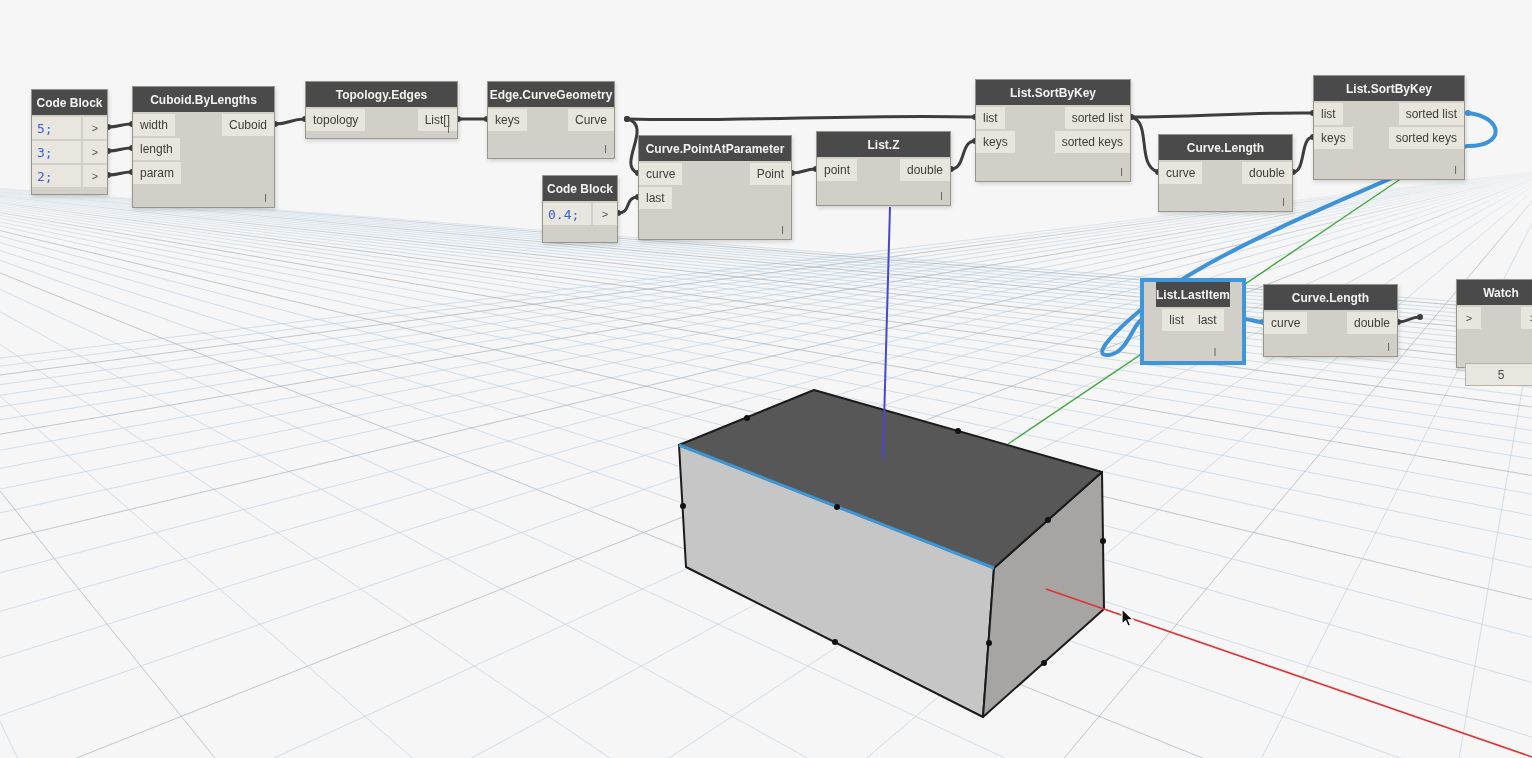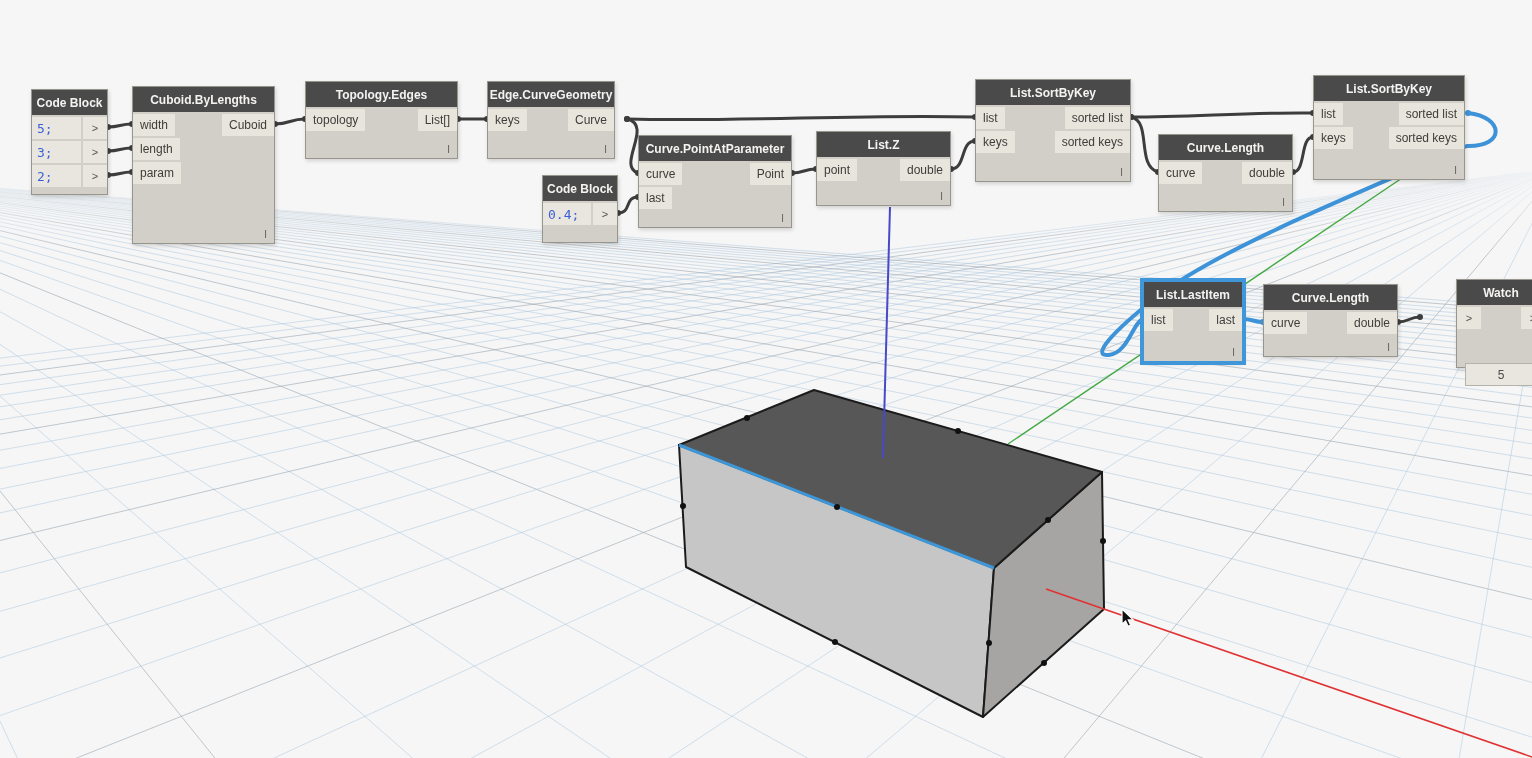--- a/index.html
+++ b/index.html
@@ -2,21 +2,21 @@
 <html><head>
 <meta charset="utf-8">
 <style>
   html,body{margin:0;padding:0;background:#e9e9e9;}
   #canvas{position:relative;width:1532px;height:758px;background:#f6f6f6;overflow:hidden;
           font-family:"Liberation Sans",sans-serif;}
   #scene3d,#wires{position:absolute;left:0;top:0;}
   
   .node{position:absolute;background:#d2cfc8;border:1px solid #98958d;
         box-shadow:1px 2px 4px rgba(0,0,0,.15);display:flex;flex-direction:column;box-sizing:border-box;}
-  .node.selected{box-shadow:0 0 0 3px #3f96d8,1px 2px 4px rgba(0,0,0,.15);border-color:#3f96d8;}
+  .node.selected{box-shadow:0 0 0 3px #3f96d8,1px 2px 4px rgba(0,0,0,.15);border-color:#3f96d8;align-items:center;}
   .nh{height:25px;background:#4a4a4a;color:#f4f3f1;font-size:12px;font-weight:bold;
       display:flex;align-items:center;justify-content:center;white-space:nowrap;flex:none;}
   .nbody{flex:1;position:relative;padding-top:2px;}
   .prow{display:flex;justify-content:space-between;height:22px;margin-bottom:2px;}
   .chip{background:#e8e5dd;color:#3f3d3a;font-size:12px;display:flex;align-items:center;
         padding:0 7px;white-space:nowrap;}
   .chip.out{margin-left:auto;}
   .chip.sm{min-width:10px;justify-content:center;font-size:11px;color:#55534f;}
   .lacing{position:absolute;right:7px;bottom:3px;color:#6d6a64;font-size:11px;line-height:11px;}
   
@@ -216,38 +216,38 @@
           <div class="cval">3;</div>
           <div class="cport">&gt;</div>
         </div>
       <div class="crow">
           <div class="cval">2;</div>
           <div class="cport">&gt;</div>
         </div>
     </div>
   </div>
 
-  <div class="node" style="left:132px;top:86px;width:143px;height:158px">
+  <div class="node" style="left:132px;top:86px;width:143px;height:122px">
     <div class="nh">Cuboid.ByLengths</div>
     <div class="nbody">
       <div class="prow">
           <div class="chip">width</div>
           <div class="chip out">Cuboid</div>
         </div>
       <div class="prow">
           <div class="chip">length</div>
         </div>
       <div class="prow">
           <div class="chip">param</div>
         </div>
       <div class="lacing">I</div>
     </div>
   </div>
 
-  <div class="node" style="left:305px;top:81px;width:153px;height:78px">
+  <div class="node" style="left:305px;top:81px;width:153px;height:58px">
     <div class="nh">Topology.Edges</div>
     <div class="nbody">
       <div class="prow">
           <div class="chip">topology</div>
           <div class="chip out">List[]</div>
         </div>
       <div class="lacing">I</div>
     </div>
   </div>
 
@@ -255,21 +255,21 @@
     <div class="nh">Edge.CurveGeometry</div>
     <div class="nbody">
       <div class="prow">
           <div class="chip">keys</div>
           <div class="chip out">Curve</div>
         </div>
       <div class="lacing">I</div>
     </div>
   </div>
 
-  <div class="node" style="left:638px;top:135px;width:154px;height:93px">
+  <div class="node" style="left:638px;top:135px;width:154px;height:105px">
     <div class="nh">Curve.PointAtParameter</div>
     <div class="nbody">
       <div class="prow">
           <div class="chip">curve</div>
           <div class="chip out">Point</div>
         </div>
       <div class="prow">
           <div class="chip">last</div>
         </div>
       <div class="lacing">I</div>

